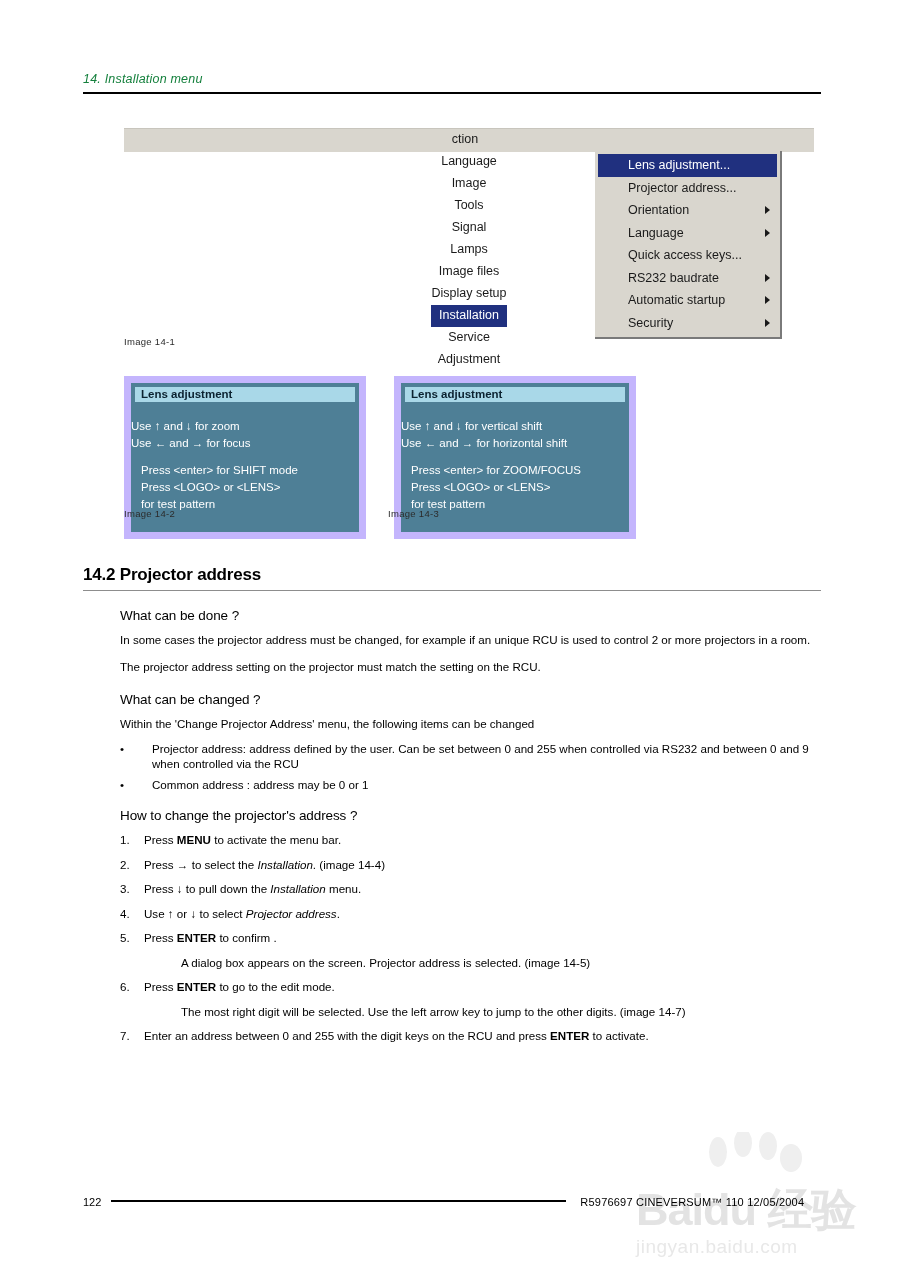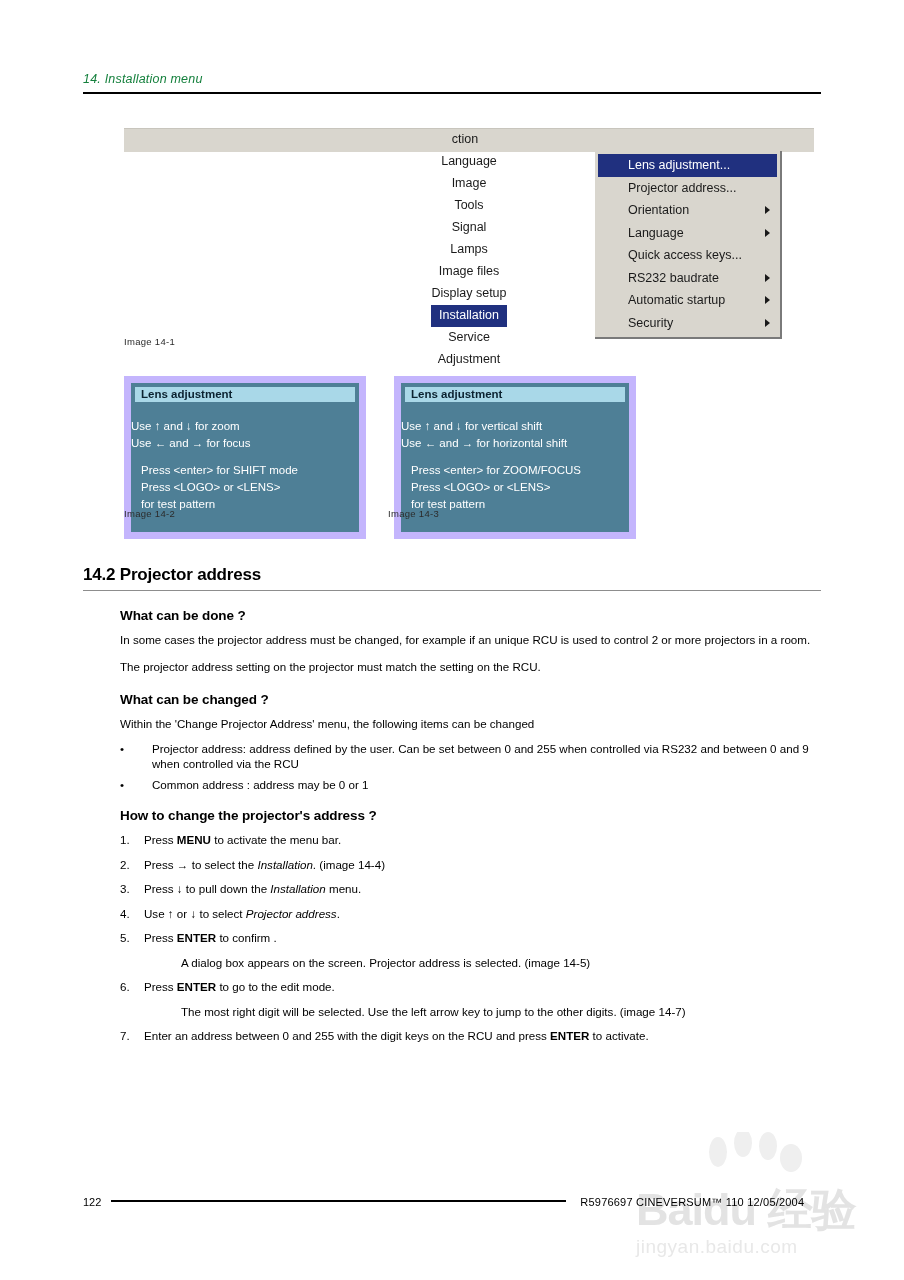--- a/index.html
+++ b/index.html
@@ -159,21 +159,21 @@
     font-weight: bold;
     letter-spacing: -.2px;
     padding-bottom: 5px;
   }
   .h2-rule {
     border-bottom: 1.5px solid #8d8d8d;
     margin-bottom: 17px;
   }
   .h3 {
     font-size: 13.5px;
-    font-weight: bold;
+    font-weight: normal;
     margin: 0 0 9px 37px;
     letter-spacing: -.1px;
   }
   .p {
     font-size: 11.6px;
     line-height: 15.5px;
     margin: 0 0 11px 37px;
     text-align: left;
   }
   .p.tight { margin-bottom: 9px; }

